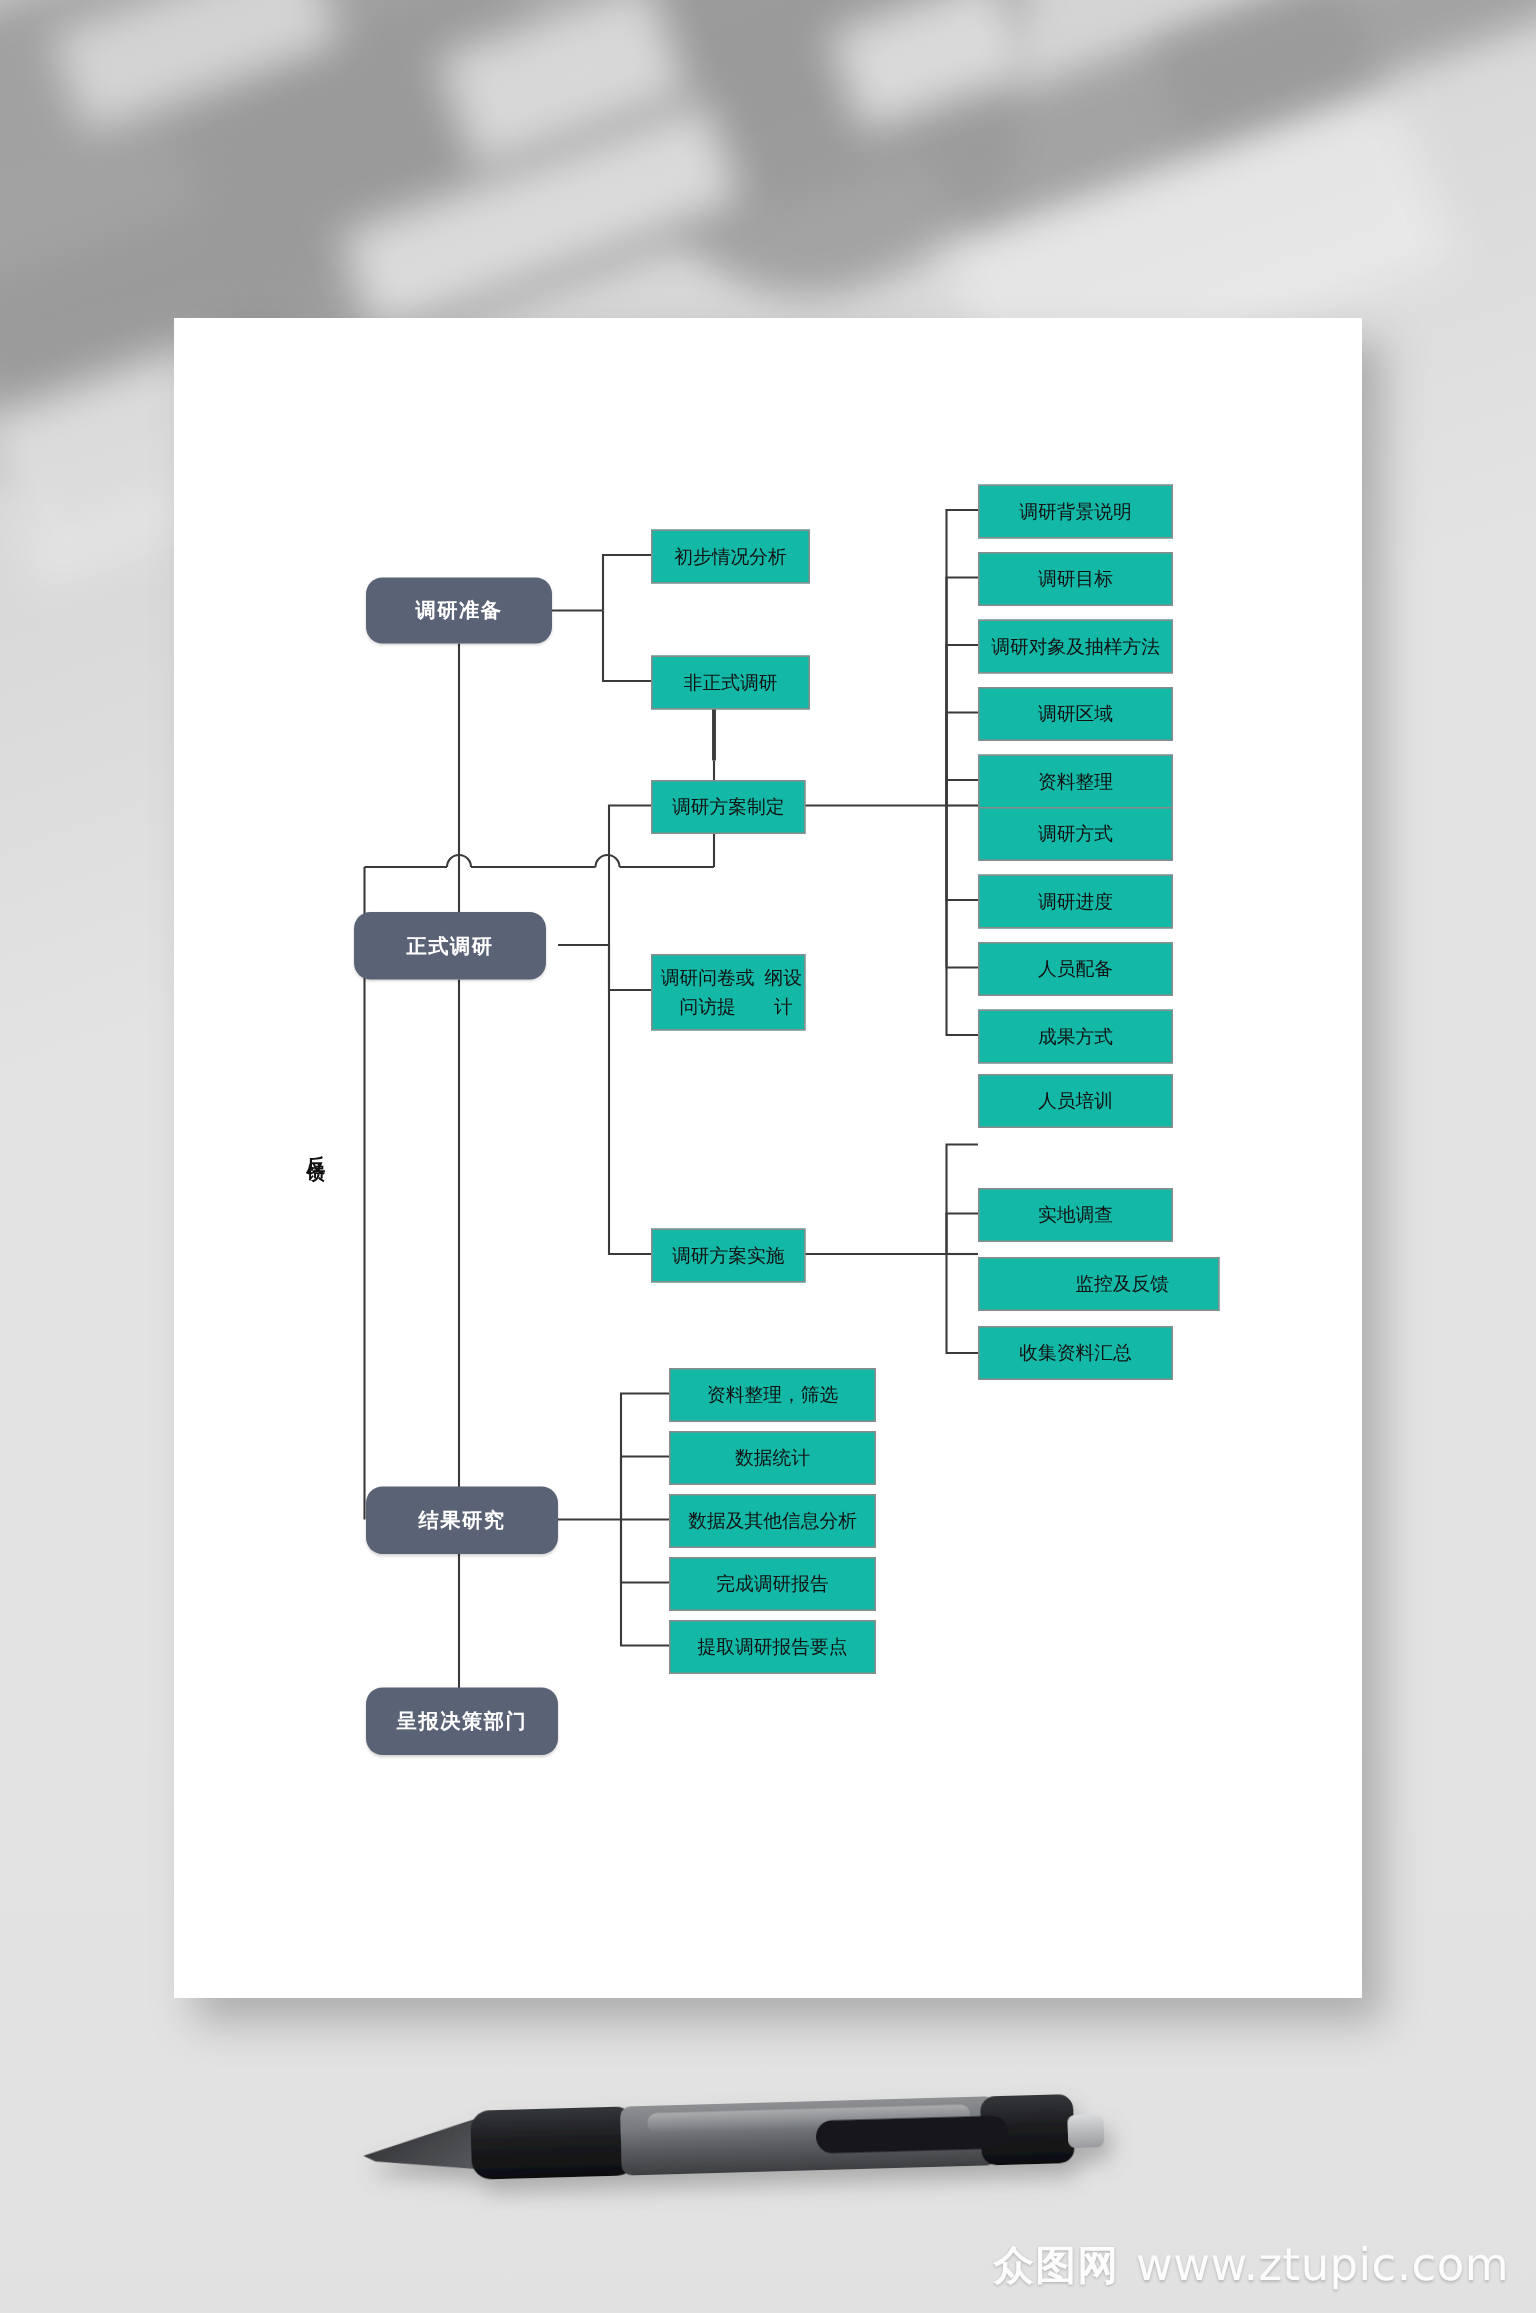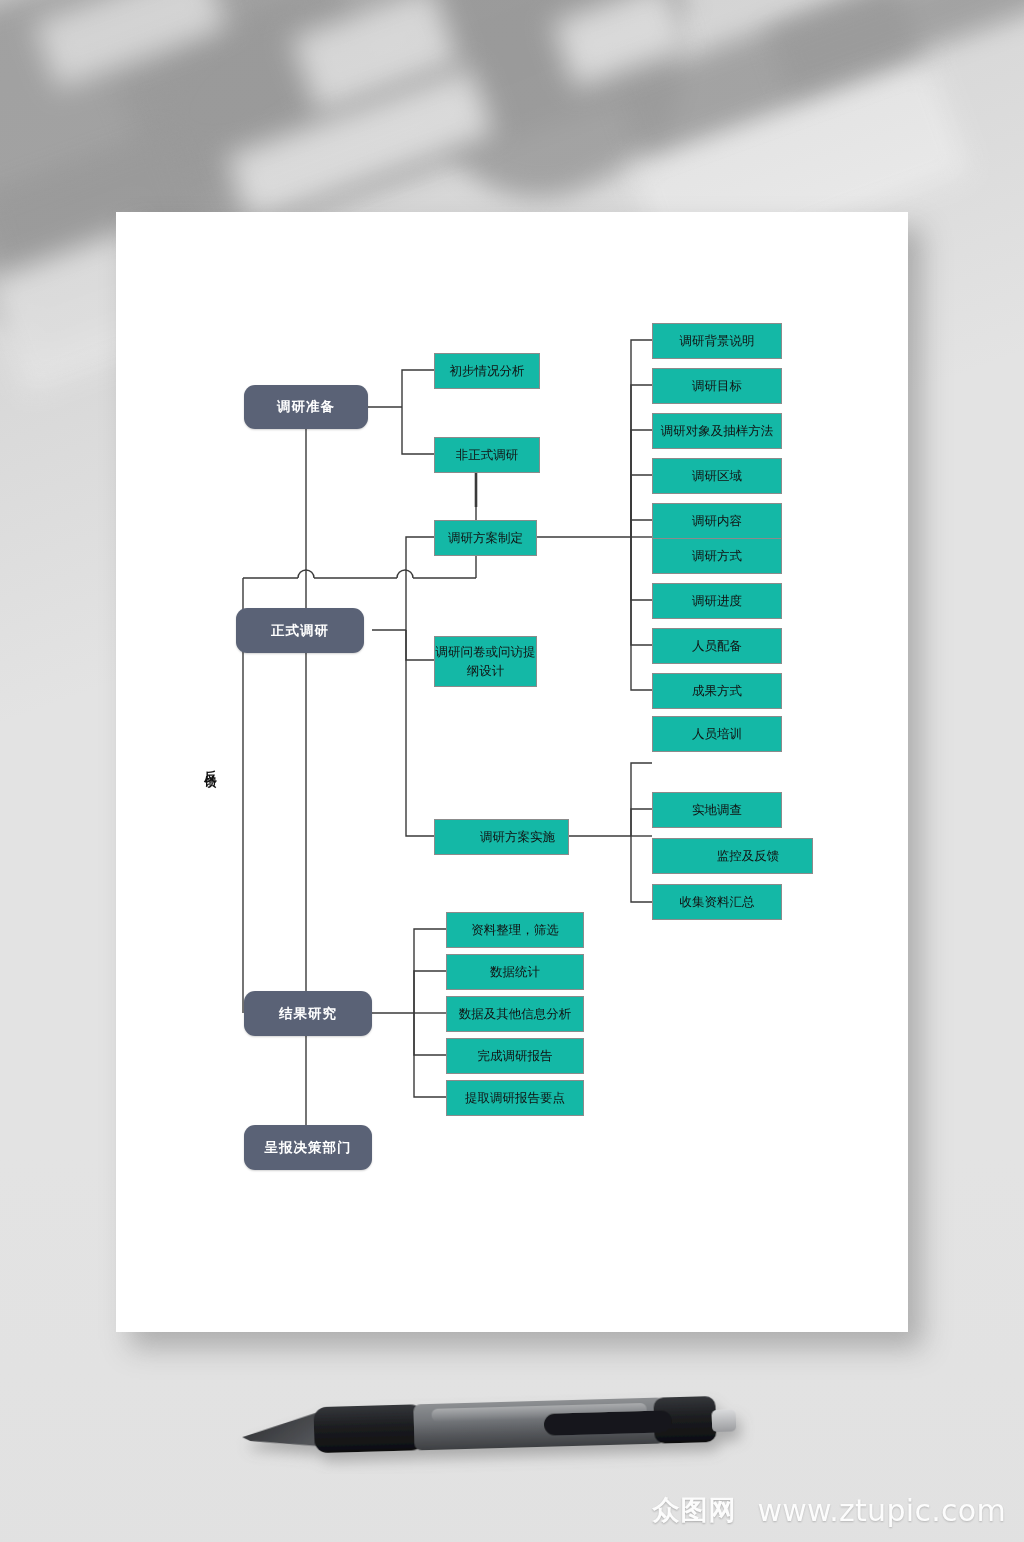--- a/index.html
+++ b/index.html
@@ -45,21 +45,21 @@
     position:absolute;font-size:12.5px;font-weight:bold;color:#111;
     writing-mode:vertical-rl;text-orientation:upright;letter-spacing:5px;
     line-height:1;
   }
 
   
   #pen{position:absolute;left:236px;top:1378px;width:530px;height:96px;}
 
   
   #wm{
-    position:absolute;right:18px;bottom:14px;display:flex;align-items:center;gap:21px;
+    position:absolute;right:18px;bottom:14px;display:flex;align-items:center;gap:11px;
     opacity:.92;
   }
   #wm .zh{
     font-family:"DejaVu Sans","Liberation Sans",sans-serif;
     font-size:27px;font-weight:bold;color:#ffffff;letter-spacing:1px;
     text-shadow:0 1px 2px rgba(120,120,120,.55);
   }
   #wm .url{
     font-family:"DejaVu Sans","Liberation Sans",sans-serif;
     font-size:30px;color:#ffffff;letter-spacing:.3px;
@@ -160,32 +160,32 @@
     <div class="rnode" style="left:128px;top:173px;width:124px;height:44px;">调研准备</div>
     <div class="rnode" style="left:120px;top:396px;width:128px;height:45px;">正式调研</div>
     <div class="rnode" style="left:128px;top:779px;width:128px;height:45px;">结果研究</div>
     <div class="rnode" style="left:128px;top:913px;width:128px;height:45px;">呈报决策部门</div>
 
     <div class="bx" style="left:318px;top:141px;width:104px;height:34px;">初步情况分析</div>
     <div class="bx" style="left:318px;top:225px;width:104px;height:34px;">非正式调研</div>
 
     <div class="bx" style="left:318px;top:308px;width:101px;height:34px;">调研方案制定</div>
 
-    <div class="bx two" style="left:318px;top:424px;width:101px;height:48px;flex-direction:column;">
+    <div class="bx two" style="left:318px;top:424px;width:101px;height:48px;">
       <span>调研问卷或问访提</span>
       <span>纲设计</span>
     </div>
 
-    <div class="bx" style="left:318px;top:607px;width:101px;height:34px;padding-left:32px;">调研方案实施</div>
+    <div class="bx" style="left:318px;top:607px;width:101px;height:34px;">调研方案实施</div>
 
     <div class="bx" style="left:536px;top:111px;width:128px;height:34px;">调研背景说明</div>
     <div class="bx" style="left:536px;top:156px;width:128px;height:34px;">调研目标</div>
     <div class="bx" style="left:536px;top:201px;width:128px;height:34px;">调研对象及抽样方法</div>
     <div class="bx" style="left:536px;top:246px;width:128px;height:34px;">调研区域</div>
-    <div class="bx" style="left:536px;top:291px;width:128px;height:34px;">调研内容</div>
+    <div class="bx" style="left:536px;top:291px;width:128px;height:34px;">资料整理</div>
     <div class="bx" style="left:536px;top:326px;width:128px;height:34px;">调研方式</div>
     <div class="bx" style="left:536px;top:371px;width:128px;height:34px;">调研进度</div>
     <div class="bx" style="left:536px;top:416px;width:128px;height:34px;">人员配备</div>
     <div class="bx" style="left:536px;top:461px;width:128px;height:34px;">成果方式</div>
 
     <div class="bx" style="left:536px;top:504px;width:128px;height:34px;text-align:right;">人员培训</div>
     <div class="bx" style="left:536px;top:580px;width:128px;height:34px;">实地调查</div>
     <div class="bx" style="left:536px;top:626px;width:128px;height:34px;padding-left:31px;">监控及反馈</div>
     <div class="bx" style="left:536px;top:672px;width:128px;height:34px;">收集资料汇总</div>
 

